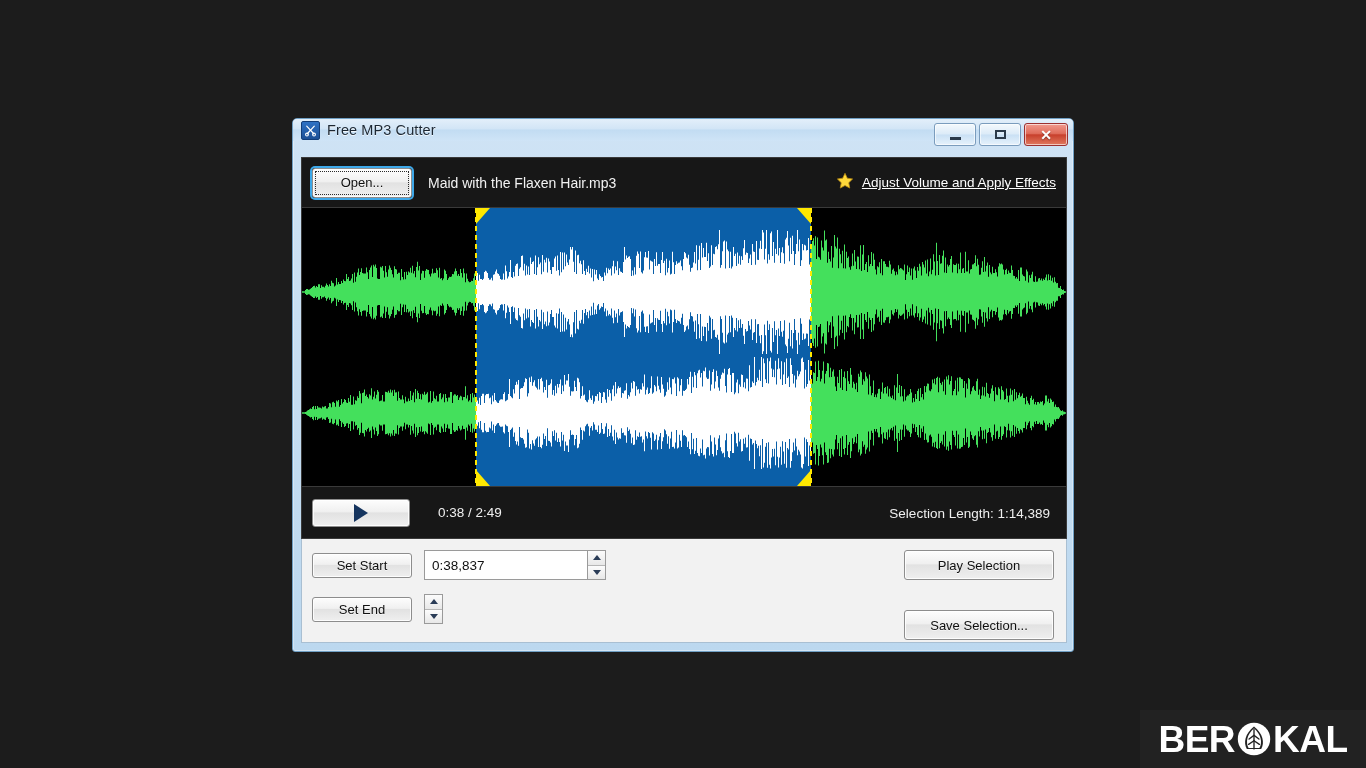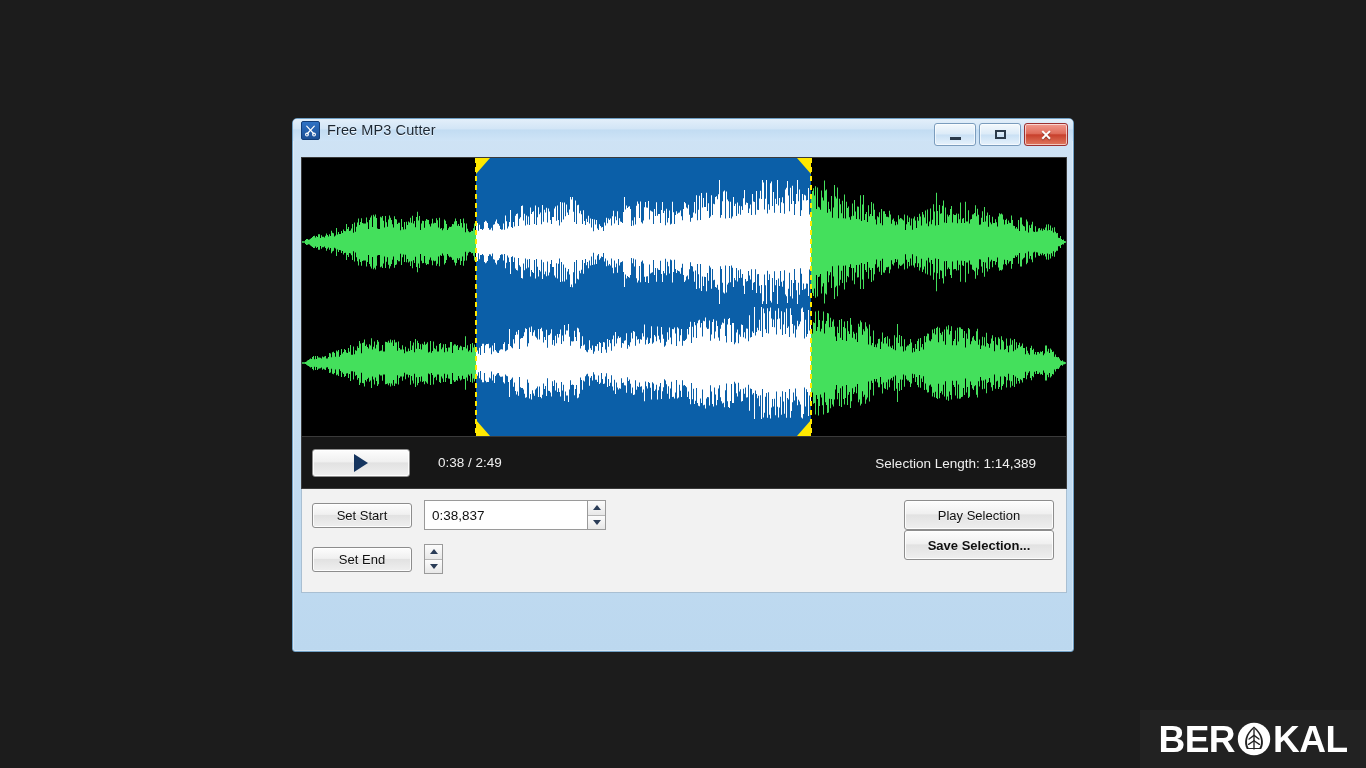--- a/index.html
+++ b/index.html
@@ -167,21 +167,21 @@
     border-top: 9px solid transparent;
     border-bottom: 9px solid transparent;
   }
   .time-text {
     color: #efefef;
     font-size: 13.5px;
     margin-left: 28px;
   }
   .sel-length {
     position: absolute;
-    right: 30px; top: 50%;
+    right: 16px; top: 50%;
     transform: translateY(-50%);
     color: #efefef;
     font-size: 13.5px;
     white-space: nowrap;
   }
 
   
   .controls {
     position: relative;
     height: 104px;
@@ -224,21 +224,21 @@
     flex: 1;
     background: linear-gradient(to bottom, #fcfcfc, #e8e8e8);
     display: flex; align-items: center; justify-content: center;
   }
   .spin-b + .spin-b { border-top: 1px solid #b6b6b6; }
   .arr-up { width:0;height:0;border-left:4px solid transparent;border-right:4px solid transparent;border-bottom:5px solid #2a3c57; }
   .arr-dn { width:0;height:0;border-left:4px solid transparent;border-right:4px solid transparent;border-top:5px solid #2a3c57; }
 
   .right-btns { position: absolute; right: 12px; top: 11px; }
   .btn-wide { width: 150px; height: 30px; font-size: 13px; }
-  .btn-wide.second { margin-top: 0; font-weight: bold; }
+  .btn-wide.second { margin-top: 30px; }
 
   
   .watermark {
     position: absolute;
     right: 0; bottom: 0;
     width: 226px; height: 58px;
     background: #222222;
     display: flex;
     align-items: center;
     justify-content: center;
@@ -281,20 +281,33 @@
           <span class="glyph-max"></span>
         </div>
         <div class="wbtn close">
           <span class="glyph-close">✕</span>
         </div>
       </div>
     </div>
 
     <div class="client">
 
+      <div class="openbar">
+        <div class="btn btn-open">Open...</div>
+        <div class="filename">Maid with the Flaxen Hair.mp3</div>
+
+        <div class="effects-link">
+          <span class="star-icon">
+            <svg width="18" height="18" viewBox="0 0 24 24">
+              <path d="M12 1.8l3.1 6.5 7 1-5.1 5 1.3 7.1L12 18l-6.3 3.4 1.3-7.1-5.1-5 7-1z" fill="#ffd83b" stroke="#b98b10" stroke-width="1.1" stroke-linejoin="round"></path>
+            </svg>
+          </span>
+          <span class="effects-text">Adjust Volume and Apply Effects</span>
+        </div>
+      </div>
 
       <div class="wave-wrap">
         <svg class="wave-svg" width="764" height="278" viewBox="0 0 764 278">
           <rect x="0" y="0" width="764" height="278" fill="#000000"></rect>
 
           <rect id="sel-rect" x="174" y="0" width="335" height="278" fill="#0b5fa8"></rect>
 
           <g id="wave-top">
               <path d="M0 83.2h1v1.6h-1zM1 83.2h1v1.6h-1zM2 83.2h1v1.6h-1zM3 82.0h1v4.0h-1zM4 81.1h1v5.8h-1zM5 81.1h1v5.7h-1zM6 81.7h1v4.6h-1zM7 81.5h1v5.1h-1zM8 80.7h1v6.7h-1zM9 79.9h1v8.3h-1zM10 79.0h1v10.1h-1zM11 77.9h1v12.2h-1zM12 77.8h1v12.3h-1zM13 79.5h1v9.0h-1zM14 78.0h1v11.9h-1zM15 78.9h1v10.2h-1zM16 76.3h1v15.4h-1zM17 76.3h1v15.5h-1zM18 80.1h1v7.8h-1zM19 77.2h1v13.6h-1zM20 78.8h1v10.4h-1zM21 78.8h1v10.4h-1zM22 79.6h1v8.8h-1zM23 77.8h1v12.3h-1zM24 75.4h1v17.3h-1zM25 77.1h1v13.7h-1zM26 78.6h1v10.8h-1zM27 76.2h1v15.6h-1zM28 78.0h1v12.1h-1zM29 72.7h1v22.6h-1zM30 74.7h1v18.7h-1zM31 75.3h1v17.4h-1zM32 78.4h1v11.3h-1zM33 77.4h1v13.2h-1zM34 70.0h1v28.0h-1zM35 76.6h1v14.9h-1zM36 74.0h1v20.0h-1zM37 76.0h1v16.1h-1zM38 75.9h1v16.3h-1zM39 73.0h1v22.0h-1zM40 74.9h1v18.2h-1zM41 71.5h1v25.1h-1zM42 73.1h1v21.8h-1zM43 73.2h1v21.5h-1zM44 65.9h1v36.1h-1zM45 71.1h1v25.8h-1zM46 69.1h1v29.9h-1zM47 73.1h1v21.8h-1zM48 72.5h1v23.0h-1zM49 70.6h1v26.7h-1zM50 65.9h1v36.1h-1zM51 74.8h1v18.5h-1zM52 64.5h1v38.9h-1zM53 73.7h1v20.7h-1zM54 68.7h1v30.5h-1zM55 64.6h1v38.7h-1zM56 60.4h1v47.2h-1zM57 66.9h1v34.3h-1zM58 64.0h1v40.0h-1zM59 60.2h1v47.6h-1zM60 64.9h1v38.2h-1zM61 65.6h1v36.8h-1zM62 65.5h1v37.0h-1zM63 65.4h1v37.1h-1zM64 59.4h1v49.1h-1zM65 64.2h1v39.7h-1zM66 71.1h1v25.9h-1zM67 62.0h1v44.0h-1zM68 59.6h1v48.9h-1zM69 57.6h1v52.8h-1zM70 69.0h1v30.1h-1zM71 56.7h1v54.6h-1zM72 58.4h1v51.3h-1zM73 56.6h1v54.9h-1zM74 60.1h1v47.7h-1zM75 70.4h1v27.2h-1zM76 71.0h1v26.1h-1zM77 70.9h1v26.1h-1zM78 58.8h1v50.4h-1zM79 59.4h1v49.1h-1zM80 58.0h1v51.9h-1zM81 62.7h1v42.7h-1zM82 69.5h1v28.9h-1zM83 58.1h1v51.8h-1zM84 64.2h1v39.6h-1zM85 68.8h1v30.5h-1zM86 61.4h1v45.3h-1zM87 57.4h1v53.1h-1zM88 59.7h1v48.6h-1zM89 61.9h1v44.1h-1zM90 66.2h1v35.6h-1zM91 69.5h1v28.9h-1zM92 58.2h1v51.5h-1zM93 60.9h1v46.1h-1zM94 61.4h1v45.1h-1zM95 66.0h1v36.1h-1zM96 64.7h1v38.5h-1zM97 64.8h1v38.4h-1zM98 72.3h1v23.5h-1zM99 61.0h1v46.0h-1zM100 68.9h1v30.3h-1zM101 71.4h1v25.2h-1zM102 64.1h1v39.9h-1zM103 71.2h1v25.5h-1zM104 63.8h1v40.4h-1zM105 67.0h1v33.9h-1zM106 63.5h1v40.9h-1zM107 64.4h1v39.1h-1zM108 59.8h1v48.3h-1zM109 64.8h1v38.5h-1zM110 57.7h1v52.6h-1zM111 65.6h1v36.7h-1zM112 62.9h1v42.2h-1zM113 69.2h1v29.6h-1zM114 59.0h1v49.9h-1zM115 53.7h1v60.6h-1zM116 62.5h1v43.1h-1zM117 58.1h1v51.9h-1zM118 72.1h1v23.8h-1zM119 65.4h1v37.3h-1zM120 62.7h1v42.6h-1zM121 63.0h1v42.1h-1zM122 69.8h1v28.3h-1zM123 62.8h1v42.4h-1zM124 60.9h1v46.2h-1zM125 61.8h1v44.3h-1zM126 61.9h1v44.3h-1zM127 66.3h1v35.5h-1zM128 68.5h1v31.0h-1zM129 65.6h1v36.8h-1zM130 60.7h1v46.6h-1zM131 65.6h1v36.8h-1zM132 64.8h1v38.4h-1zM133 65.1h1v37.7h-1zM134 60.2h1v47.6h-1zM135 62.2h1v43.5h-1zM136 69.5h1v29.1h-1zM137 59.8h1v48.4h-1zM138 70.8h1v26.4h-1zM139 69.9h1v28.1h-1zM140 72.3h1v23.3h-1zM141 70.6h1v26.8h-1zM142 61.6h1v44.8h-1zM143 62.8h1v42.3h-1zM144 66.0h1v36.0h-1zM145 71.9h1v24.2h-1zM146 70.2h1v27.6h-1zM147 68.7h1v30.6h-1zM148 69.1h1v29.7h-1zM149 68.5h1v30.9h-1zM150 65.9h1v36.1h-1zM151 66.3h1v35.5h-1zM152 63.6h1v40.8h-1zM153 60.5h1v47.1h-1zM154 63.0h1v42.0h-1zM155 67.8h1v32.4h-1zM156 65.9h1v36.2h-1zM157 67.9h1v32.3h-1zM158 61.1h1v45.8h-1zM159 64.9h1v38.2h-1zM160 69.5h1v29.0h-1zM161 60.4h1v47.3h-1zM162 65.3h1v37.5h-1zM163 74.3h1v19.5h-1zM164 65.6h1v36.9h-1zM165 70.7h1v26.7h-1zM166 73.3h1v21.4h-1zM167 74.2h1v19.6h-1zM168 74.0h1v20.1h-1zM169 72.8h1v22.4h-1zM170 73.0h1v22.0h-1zM171 70.3h1v27.5h-1zM172 65.6h1v36.8h-1zM173 73.6h1v20.9h-1zM509 39.0h1v90.0h-1zM510 33.0h1v102.1h-1zM511 30.2h1v107.7h-1zM512 37.5h1v93.0h-1zM513 28.2h1v111.6h-1zM514 50.9h1v66.2h-1zM515 29.6h1v108.8h-1zM516 48.8h1v70.3h-1zM517 49.6h1v68.9h-1zM518 51.8h1v64.3h-1zM519 32.6h1v102.8h-1zM520 39.6h1v88.8h-1zM521 42.6h1v82.7h-1zM522 22.6h1v122.9h-1zM523 32.5h1v103.0h-1zM524 31.6h1v104.9h-1zM525 54.7h1v58.6h-1zM526 43.7h1v80.6h-1zM527 50.9h1v66.3h-1zM528 53.6h1v60.7h-1zM529 37.9h1v92.2h-1zM530 59.8h1v48.5h-1zM531 49.6h1v68.8h-1zM532 27.0h1v113.9h-1zM533 38.6h1v90.7h-1zM534 40.4h1v87.3h-1zM535 29.6h1v108.7h-1zM536 60.3h1v47.3h-1zM537 40.7h1v86.7h-1zM538 46.2h1v75.6h-1zM539 55.3h1v57.4h-1zM540 42.8h1v82.3h-1zM541 60.3h1v47.4h-1zM542 36.5h1v95.1h-1zM543 60.6h1v46.8h-1zM544 43.8h1v80.4h-1zM545 50.1h1v67.9h-1zM546 48.6h1v70.7h-1zM547 59.2h1v49.7h-1zM548 61.7h1v44.6h-1zM549 58.2h1v51.7h-1zM550 45.4h1v77.2h-1zM551 57.8h1v52.3h-1zM552 41.9h1v84.3h-1zM553 53.4h1v61.2h-1zM554 61.1h1v45.8h-1zM555 48.6h1v70.8h-1zM556 48.7h1v70.6h-1zM557 61.3h1v45.5h-1zM558 37.2h1v93.7h-1zM559 63.1h1v41.9h-1zM560 46.5h1v75.0h-1zM561 37.0h1v94.0h-1zM562 62.1h1v43.8h-1zM563 56.1h1v55.8h-1zM564 54.0h1v60.1h-1zM565 64.1h1v39.8h-1zM566 47.3h1v73.4h-1zM567 58.3h1v51.4h-1zM568 55.9h1v56.2h-1zM569 44.0h1v80.0h-1zM570 58.0h1v52.0h-1zM571 45.5h1v77.0h-1zM572 51.8h1v64.4h-1zM573 61.6h1v44.7h-1zM574 66.5h1v35.1h-1zM575 58.2h1v51.6h-1zM576 59.2h1v49.5h-1zM577 54.2h1v59.5h-1zM578 65.3h1v37.4h-1zM579 50.9h1v66.2h-1zM580 67.2h1v33.5h-1zM581 53.3h1v61.3h-1zM582 53.3h1v61.5h-1zM583 55.9h1v56.3h-1zM584 58.8h1v50.5h-1zM585 58.8h1v50.4h-1zM586 59.2h1v49.5h-1zM587 52.7h1v62.6h-1zM588 56.6h1v54.8h-1zM589 65.8h1v36.4h-1zM590 61.7h1v44.6h-1zM591 60.6h1v46.8h-1zM592 63.3h1v41.4h-1zM593 67.2h1v33.7h-1zM594 63.8h1v40.3h-1zM595 66.4h1v35.2h-1zM596 57.3h1v53.3h-1zM597 61.3h1v45.4h-1zM598 60.0h1v48.1h-1zM599 60.6h1v46.8h-1zM600 61.5h1v44.9h-1zM601 62.4h1v43.2h-1zM602 56.5h1v55.0h-1zM603 71.9h1v24.3h-1zM604 66.3h1v35.5h-1zM605 57.5h1v52.9h-1zM606 64.0h1v40.0h-1zM607 59.6h1v48.7h-1zM608 67.6h1v32.8h-1zM609 60.5h1v46.9h-1zM610 71.8h1v24.4h-1zM611 60.6h1v46.8h-1zM612 58.4h1v51.2h-1zM613 62.6h1v42.7h-1zM614 69.9h1v28.3h-1zM615 59.1h1v49.8h-1zM616 62.8h1v42.4h-1zM617 55.7h1v56.7h-1zM618 58.6h1v50.8h-1zM619 67.4h1v33.3h-1zM620 54.1h1v59.8h-1zM621 56.5h1v54.9h-1zM622 59.4h1v49.2h-1zM623 52.5h1v62.9h-1zM624 65.6h1v36.8h-1zM625 51.4h1v65.2h-1zM626 68.2h1v31.6h-1zM627 63.5h1v41.0h-1zM628 50.5h1v67.0h-1zM629 66.2h1v35.7h-1zM630 61.8h1v44.3h-1zM631 46.3h1v75.5h-1zM632 53.5h1v61.1h-1zM633 67.6h1v32.9h-1zM634 34.7h1v98.5h-1zM635 52.9h1v62.3h-1zM636 67.1h1v33.8h-1zM637 47.1h1v73.8h-1zM638 55.8h1v56.5h-1zM639 55.3h1v57.4h-1zM640 47.7h1v72.6h-1zM641 42.5h1v83.0h-1zM642 64.6h1v38.7h-1zM643 49.6h1v68.7h-1zM644 65.0h1v38.1h-1zM645 56.6h1v54.7h-1zM646 58.6h1v50.8h-1zM647 57.1h1v53.8h-1zM648 51.0h1v65.9h-1zM649 47.9h1v72.2h-1zM650 64.5h1v39.0h-1zM651 56.3h1v55.3h-1zM652 57.1h1v53.8h-1zM653 56.9h1v54.1h-1zM654 55.6h1v56.8h-1zM655 65.3h1v37.3h-1zM656 55.8h1v56.5h-1zM657 61.2h1v45.5h-1zM658 44.4h1v79.3h-1zM659 65.1h1v37.7h-1zM660 60.8h1v46.4h-1zM661 60.1h1v47.8h-1zM662 64.9h1v38.2h-1zM663 43.7h1v80.6h-1zM664 63.5h1v40.9h-1zM665 63.4h1v41.2h-1zM666 52.3h1v63.5h-1zM667 65.6h1v36.8h-1zM668 61.6h1v44.8h-1zM669 61.1h1v45.7h-1zM670 56.6h1v54.8h-1zM671 56.2h1v55.7h-1zM672 54.9h1v58.3h-1zM673 47.3h1v73.4h-1zM674 58.2h1v51.6h-1zM675 50.8h1v66.4h-1zM676 56.7h1v54.6h-1zM677 66.8h1v34.5h-1zM678 66.6h1v34.8h-1zM679 59.7h1v48.7h-1zM680 53.2h1v61.6h-1zM681 64.0h1v40.0h-1zM682 49.1h1v69.7h-1zM683 63.5h1v40.9h-1zM684 57.7h1v52.5h-1zM685 54.6h1v58.8h-1zM686 68.8h1v30.5h-1zM687 57.1h1v53.9h-1zM688 64.5h1v39.0h-1zM689 66.3h1v35.5h-1zM690 58.8h1v50.5h-1zM691 64.9h1v38.2h-1zM692 65.0h1v38.0h-1zM693 61.2h1v45.6h-1zM694 64.2h1v39.7h-1zM695 68.4h1v31.2h-1zM696 58.6h1v50.8h-1zM697 55.2h1v57.6h-1zM698 56.2h1v55.7h-1zM699 55.4h1v57.1h-1zM700 56.6h1v54.9h-1zM701 61.4h1v45.2h-1zM702 66.4h1v35.3h-1zM703 61.9h1v44.2h-1zM704 60.7h1v46.6h-1zM705 66.0h1v35.9h-1zM706 62.4h1v43.1h-1zM707 64.7h1v38.7h-1zM708 65.1h1v37.8h-1zM709 57.4h1v53.3h-1zM710 62.1h1v43.8h-1zM711 67.8h1v32.3h-1zM712 68.0h1v32.0h-1zM713 70.5h1v27.0h-1zM714 69.1h1v29.9h-1zM715 70.8h1v26.4h-1zM716 62.1h1v43.7h-1zM717 73.1h1v21.8h-1zM718 59.4h1v49.2h-1zM719 59.4h1v49.2h-1zM720 66.5h1v35.1h-1zM721 67.9h1v32.3h-1zM722 68.5h1v31.0h-1zM723 72.7h1v22.6h-1zM724 61.6h1v44.7h-1zM725 63.4h1v41.3h-1zM726 74.4h1v19.1h-1zM727 67.3h1v33.5h-1zM728 70.1h1v27.9h-1zM729 66.6h1v34.9h-1zM730 63.7h1v40.5h-1zM731 73.6h1v20.8h-1zM732 74.1h1v19.7h-1zM733 68.3h1v31.3h-1zM734 73.8h1v20.4h-1zM735 73.6h1v20.9h-1zM736 70.4h1v27.1h-1zM737 69.9h1v28.2h-1zM738 72.3h1v23.5h-1zM739 70.6h1v26.7h-1zM740 72.7h1v22.6h-1zM741 70.7h1v26.5h-1zM742 71.9h1v24.2h-1zM743 69.5h1v29.0h-1zM744 66.4h1v35.2h-1zM745 72.4h1v23.1h-1zM746 66.2h1v35.6h-1zM747 71.9h1v24.3h-1zM748 67.5h1v33.0h-1zM749 72.7h1v22.6h-1zM750 69.7h1v28.6h-1zM751 74.6h1v18.7h-1zM752 69.3h1v29.5h-1zM753 73.8h1v20.5h-1zM754 75.2h1v17.6h-1zM755 75.1h1v17.7h-1zM756 79.7h1v8.6h-1zM757 79.9h1v8.3h-1zM758 78.1h1v11.9h-1zM759 80.9h1v6.2h-1zM760 81.9h1v4.3h-1zM761 81.6h1v4.8h-1zM762 83.0h1v2.0h-1zM763 83.2h1v1.6h-1z" fill="#44e05c"></path>
               <path d="M174 64.0h1v40.1h-1zM175 65.0h1v38.0h-1zM176 72.7h1v22.6h-1zM177 66.8h1v34.4h-1zM178 71.0h1v26.1h-1zM179 71.0h1v25.9h-1zM180 72.0h1v24.0h-1zM181 70.8h1v26.4h-1zM182 64.1h1v39.9h-1zM183 62.8h1v42.4h-1zM184 63.6h1v40.8h-1zM185 64.9h1v38.2h-1zM186 69.9h1v28.1h-1zM187 71.8h1v24.5h-1zM188 71.6h1v24.8h-1zM189 69.7h1v28.6h-1zM190 72.5h1v23.0h-1zM191 66.7h1v34.6h-1zM192 66.2h1v35.6h-1zM193 63.4h1v41.3h-1zM194 61.5h1v45.0h-1zM195 65.3h1v37.3h-1zM196 66.1h1v35.8h-1zM197 67.8h1v32.5h-1zM198 70.9h1v26.1h-1zM199 71.8h1v24.4h-1zM200 71.5h1v25.1h-1zM201 65.5h1v37.0h-1zM202 71.8h1v24.3h-1zM203 57.6h1v52.7h-1zM204 63.2h1v41.5h-1zM205 70.4h1v27.2h-1zM206 68.5h1v31.0h-1zM207 64.0h1v40.1h-1zM208 52.1h1v63.8h-1zM209 69.0h1v30.0h-1zM210 69.9h1v28.3h-1zM211 64.0h1v40.0h-1zM212 68.6h1v30.9h-1zM213 57.7h1v52.7h-1zM214 56.0h1v56.1h-1zM215 55.5h1v56.9h-1zM216 68.1h1v31.9h-1zM217 60.7h1v46.5h-1zM218 59.2h1v49.5h-1zM219 48.0h1v72.0h-1zM220 47.6h1v72.8h-1zM221 62.4h1v43.2h-1zM222 55.7h1v56.5h-1zM223 67.5h1v33.1h-1zM224 57.5h1v52.9h-1zM225 66.6h1v34.8h-1zM226 58.6h1v50.8h-1zM227 66.9h1v34.2h-1zM228 49.4h1v69.2h-1zM229 55.9h1v56.1h-1zM230 53.9h1v60.1h-1zM231 53.2h1v61.7h-1zM232 66.0h1v36.0h-1zM233 47.4h1v73.2h-1zM234 67.1h1v33.8h-1zM235 59.2h1v49.6h-1zM236 49.3h1v69.3h-1zM237 56.2h1v55.7h-1zM238 54.4h1v59.2h-1zM239 66.2h1v35.6h-1zM240 47.1h1v73.8h-1zM241 63.8h1v40.4h-1zM242 51.7h1v64.6h-1zM243 54.5h1v59.0h-1zM244 49.7h1v68.5h-1zM245 64.6h1v38.8h-1zM246 50.5h1v67.0h-1zM247 53.6h1v60.8h-1zM248 62.0h1v43.9h-1zM249 66.0h1v36.0h-1zM250 58.9h1v50.1h-1zM251 59.0h1v50.0h-1zM252 50.4h1v67.2h-1zM253 48.6h1v70.8h-1zM254 62.8h1v42.4h-1zM255 47.6h1v72.9h-1zM256 62.1h1v43.7h-1zM257 67.4h1v33.2h-1zM258 44.1h1v79.8h-1zM259 64.2h1v39.7h-1zM260 44.4h1v79.2h-1zM261 61.4h1v45.2h-1zM262 44.5h1v78.9h-1zM263 58.2h1v51.5h-1zM264 46.6h1v74.9h-1zM265 54.5h1v58.9h-1zM266 57.0h1v54.0h-1zM267 51.4h1v65.1h-1zM268 39.0h1v90.0h-1zM269 41.6h1v84.8h-1zM270 38.9h1v90.3h-1zM271 53.8h1v60.4h-1zM272 64.1h1v39.8h-1zM273 42.4h1v83.2h-1zM274 66.1h1v35.9h-1zM275 47.3h1v73.5h-1zM276 46.7h1v74.7h-1zM277 55.3h1v57.4h-1zM278 52.8h1v62.5h-1zM279 56.3h1v55.4h-1zM280 66.1h1v35.8h-1zM281 52.2h1v63.6h-1zM282 62.9h1v42.2h-1zM283 66.9h1v34.1h-1zM284 60.7h1v46.6h-1zM285 63.9h1v40.1h-1zM286 57.7h1v52.6h-1zM287 65.5h1v37.0h-1zM288 60.5h1v46.9h-1zM289 69.4h1v29.2h-1zM290 60.9h1v46.2h-1zM291 73.3h1v21.5h-1zM292 61.6h1v44.8h-1zM293 66.5h1v35.0h-1zM294 62.0h1v43.9h-1zM295 70.5h1v27.0h-1zM296 71.9h1v24.2h-1zM297 66.3h1v35.5h-1zM298 67.9h1v32.3h-1zM299 69.5h1v29.1h-1zM300 69.0h1v30.0h-1zM301 73.0h1v21.9h-1zM302 64.6h1v38.9h-1zM303 67.6h1v32.8h-1zM304 59.7h1v48.6h-1zM305 65.3h1v37.3h-1zM306 60.5h1v46.9h-1zM307 62.0h1v44.0h-1zM308 60.6h1v46.9h-1zM309 67.5h1v33.0h-1zM310 58.3h1v51.4h-1zM311 52.8h1v62.4h-1zM312 65.4h1v37.2h-1zM313 58.6h1v50.7h-1zM314 62.3h1v43.3h-1zM315 53.3h1v61.4h-1zM316 66.9h1v34.2h-1zM317 60.3h1v47.3h-1zM318 63.4h1v41.2h-1zM319 63.9h1v40.2h-1zM320 64.9h1v38.3h-1zM321 53.9h1v60.1h-1zM322 38.9h1v90.1h-1zM323 51.6h1v64.9h-1zM324 47.5h1v73.0h-1zM325 50.0h1v68.1h-1zM326 48.8h1v70.3h-1zM327 48.2h1v71.6h-1zM328 51.0h1v66.1h-1zM329 68.0h1v32.0h-1zM330 62.6h1v42.7h-1zM331 67.5h1v33.0h-1zM332 59.3h1v49.3h-1zM333 66.5h1v34.9h-1zM334 47.7h1v72.6h-1zM335 43.5h1v80.9h-1zM336 45.7h1v76.7h-1zM337 60.1h1v47.9h-1zM338 43.6h1v80.7h-1zM339 64.2h1v39.5h-1zM340 65.5h1v37.0h-1zM341 62.5h1v43.0h-1zM342 49.2h1v69.6h-1zM343 43.9h1v80.1h-1zM344 49.5h1v69.0h-1zM345 49.8h1v68.5h-1zM346 43.1h1v81.8h-1zM347 61.6h1v44.8h-1zM348 52.5h1v62.9h-1zM349 53.3h1v61.4h-1zM350 53.7h1v60.6h-1zM351 65.9h1v36.2h-1zM352 51.1h1v65.8h-1zM353 58.0h1v52.0h-1zM354 44.2h1v79.6h-1zM355 57.8h1v52.4h-1zM356 56.1h1v55.7h-1zM357 56.1h1v55.8h-1zM358 65.1h1v37.7h-1zM359 52.1h1v63.8h-1zM360 43.9h1v80.1h-1zM361 55.1h1v57.9h-1zM362 52.7h1v62.5h-1zM363 67.3h1v33.4h-1zM364 50.8h1v66.4h-1zM365 64.4h1v39.3h-1zM366 59.9h1v48.3h-1zM367 52.5h1v62.9h-1zM368 66.4h1v35.1h-1zM369 65.8h1v36.5h-1zM370 43.7h1v80.7h-1zM371 54.2h1v59.7h-1zM372 66.1h1v35.7h-1zM373 57.1h1v53.8h-1zM374 53.2h1v61.7h-1zM375 55.7h1v56.6h-1zM376 54.8h1v58.3h-1zM377 54.6h1v58.8h-1zM378 52.4h1v63.3h-1zM379 58.3h1v51.4h-1zM380 62.3h1v43.4h-1zM381 51.0h1v66.0h-1zM382 43.9h1v80.2h-1zM383 45.3h1v77.3h-1zM384 49.5h1v69.0h-1zM385 50.4h1v67.1h-1zM386 46.8h1v74.4h-1zM387 56.7h1v54.6h-1zM388 63.8h1v40.4h-1zM389 59.9h1v48.2h-1zM390 59.6h1v48.8h-1zM391 54.5h1v59.0h-1zM392 44.1h1v79.7h-1zM393 55.5h1v57.0h-1zM394 37.2h1v93.7h-1zM395 62.2h1v43.7h-1zM396 51.8h1v64.4h-1zM397 37.7h1v92.6h-1zM398 61.9h1v44.2h-1zM399 35.0h1v98.0h-1zM400 49.4h1v69.2h-1zM401 40.0h1v88.0h-1zM402 49.1h1v69.7h-1zM403 48.9h1v70.2h-1zM404 34.7h1v98.6h-1zM405 53.0h1v62.1h-1zM406 45.3h1v77.4h-1zM407 60.1h1v47.7h-1zM408 58.5h1v50.9h-1zM409 37.2h1v93.6h-1zM410 57.0h1v54.1h-1zM411 45.8h1v76.4h-1zM412 46.3h1v75.4h-1zM413 39.0h1v89.9h-1zM414 38.2h1v91.6h-1zM415 41.3h1v85.4h-1zM416 36.2h1v95.6h-1zM417 22.0h1v124.0h-1zM418 59.8h1v48.4h-1zM419 57.0h1v53.9h-1zM420 43.2h1v81.5h-1zM421 33.5h1v101.0h-1zM422 32.6h1v102.8h-1zM423 60.4h1v47.2h-1zM424 33.4h1v101.2h-1zM425 41.5h1v85.1h-1zM426 43.2h1v81.6h-1zM427 59.9h1v48.2h-1zM428 43.8h1v80.5h-1zM429 60.6h1v46.9h-1zM430 58.4h1v51.3h-1zM431 39.0h1v89.9h-1zM432 47.9h1v72.1h-1zM433 45.8h1v76.5h-1zM434 57.9h1v52.2h-1zM435 44.5h1v79.0h-1zM436 55.8h1v56.5h-1zM437 47.8h1v72.3h-1zM438 56.7h1v54.5h-1zM439 48.3h1v71.5h-1zM440 52.1h1v63.8h-1zM441 40.2h1v87.6h-1zM442 31.9h1v104.2h-1zM443 46.8h1v74.3h-1zM444 44.5h1v78.9h-1zM445 45.0h1v78.1h-1zM446 55.0h1v58.1h-1zM447 50.4h1v67.1h-1zM448 46.6h1v74.9h-1zM449 56.9h1v54.3h-1zM450 36.0h1v96.0h-1zM451 43.4h1v81.3h-1zM452 44.0h1v79.9h-1zM453 56.7h1v54.5h-1zM454 33.1h1v101.8h-1zM455 51.7h1v64.6h-1zM456 52.1h1v63.8h-1zM457 40.4h1v87.3h-1zM458 32.8h1v102.5h-1zM459 40.9h1v86.1h-1zM460 22.0h1v124.0h-1zM461 24.6h1v118.7h-1zM462 51.4h1v65.2h-1zM463 40.7h1v86.6h-1zM464 22.0h1v124.0h-1zM465 55.4h1v57.3h-1zM466 46.2h1v75.7h-1zM467 51.7h1v64.6h-1zM468 25.3h1v117.4h-1zM469 23.5h1v121.0h-1zM470 48.0h1v72.0h-1zM471 34.1h1v99.8h-1zM472 54.8h1v58.4h-1zM473 40.7h1v86.6h-1zM474 46.0h1v76.1h-1zM475 22.0h1v124.0h-1zM476 47.5h1v72.9h-1zM477 39.9h1v88.2h-1zM478 54.9h1v58.2h-1zM479 44.3h1v79.5h-1zM480 39.2h1v89.6h-1zM481 45.3h1v77.5h-1zM482 55.7h1v56.6h-1zM483 31.5h1v105.1h-1zM484 29.7h1v108.6h-1zM485 22.9h1v122.2h-1zM486 37.4h1v93.3h-1zM487 53.2h1v61.6h-1zM488 29.7h1v108.5h-1zM489 45.9h1v76.2h-1zM490 27.7h1v112.7h-1zM491 43.0h1v82.0h-1zM492 57.1h1v53.8h-1zM493 46.0h1v76.1h-1zM494 35.9h1v96.3h-1zM495 22.0h1v124.0h-1zM496 43.3h1v81.4h-1zM497 31.4h1v105.3h-1zM498 57.9h1v52.3h-1zM499 52.2h1v63.6h-1zM500 35.9h1v96.1h-1zM501 42.3h1v83.3h-1zM502 36.7h1v94.6h-1zM503 37.4h1v93.2h-1zM504 42.4h1v83.2h-1zM505 42.1h1v83.7h-1zM506 30.0h1v107.9h-1zM507 56.5h1v54.9h-1zM508 56.4h1v55.2h-1z" fill="#ffffff"></path>

